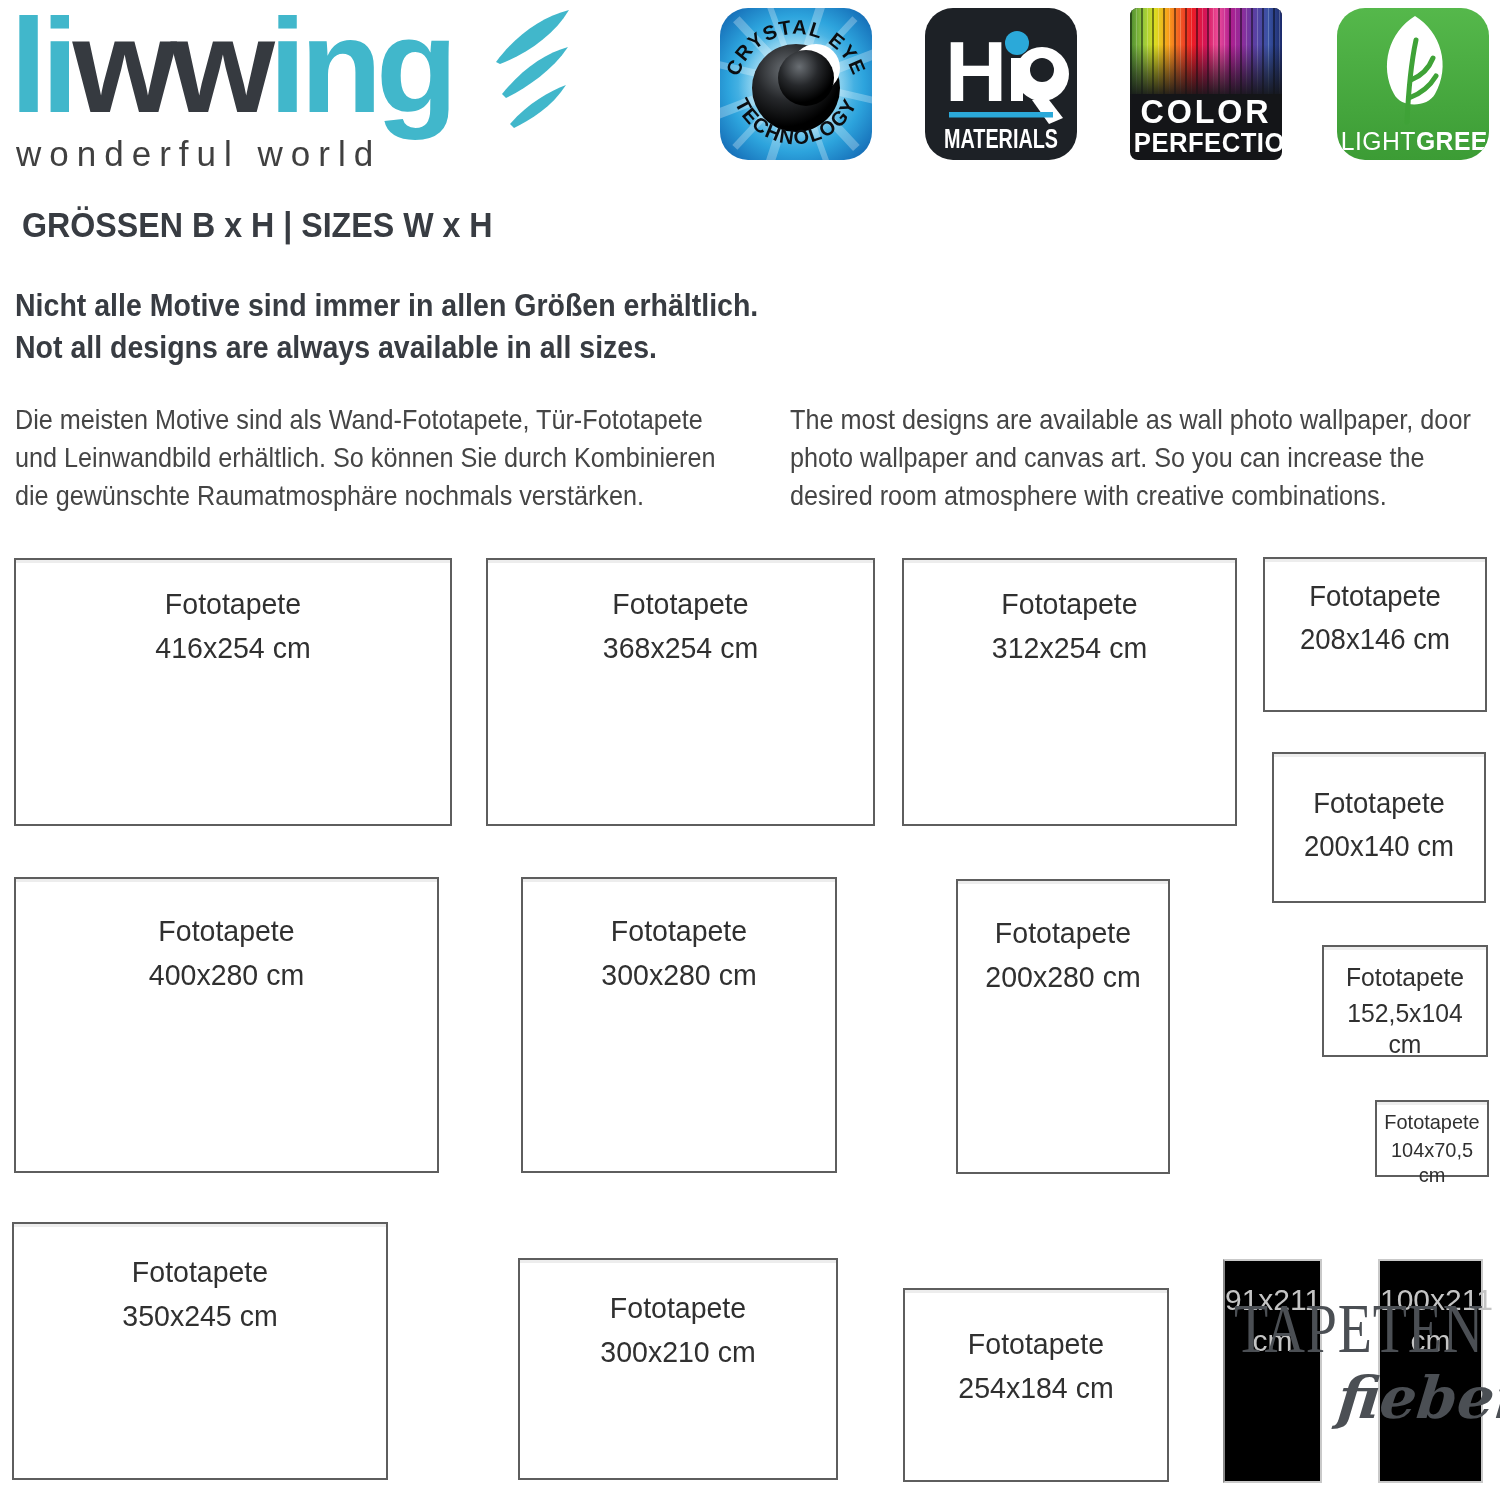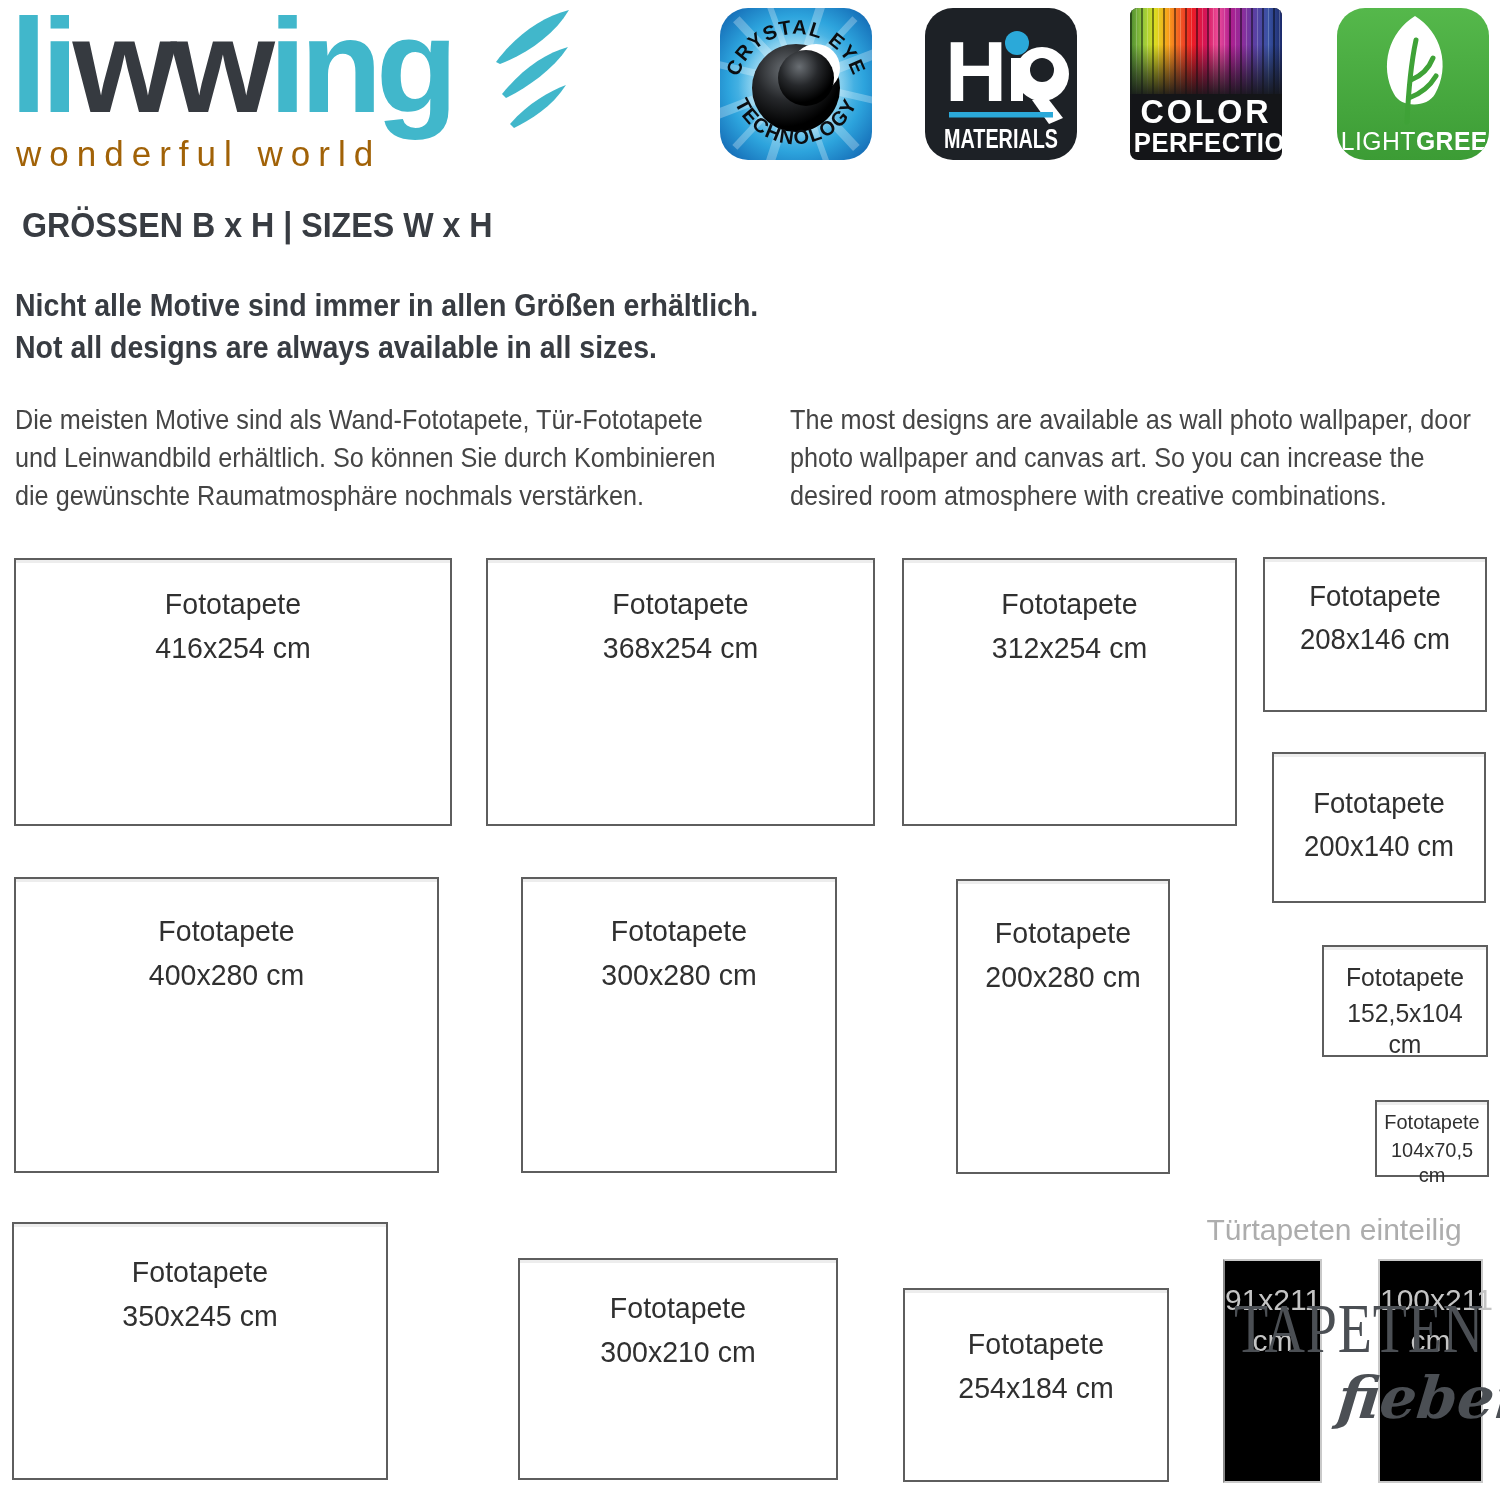--- a/index.html
+++ b/index.html
@@ -4,21 +4,21 @@
 <style>
   html,body{margin:0;padding:0;background:#fff;}
   #stage{position:relative;width:1500px;height:1500px;background:#fff;overflow:hidden;
          font-family:"Liberation Sans", sans-serif;}
   .abs{position:absolute;}
 
   
   #logo-word{left:10px;top:-14px;font-size:134px;font-weight:700;letter-spacing:-6px;line-height:1.2;white-space:nowrap;}
   .lg-teal{color:#41b7cb;}
   .lg-dark{color:#363a40;}
-  #logo-tagline{left:16px;top:134px;font-size:35px;letter-spacing:8px;color:#a16207;font-weight:400;}
+  #logo-tagline{left:16px;top:134px;font-size:35px;letter-spacing:8px;color:#404040;font-weight:400;}
 
   
   .cond{transform:scaleX(.92);transform-origin:left top;}
   #main-heading{left:22px;top:205px;font-size:35px;font-weight:800;color:#383c42;white-space:nowrap;}
   .notice-line{left:15px;font-size:31px;font-weight:800;color:#383c42;white-space:nowrap;}
   .para-line{font-size:28px;color:#454545;white-space:nowrap;transform:scaleX(.9);transform-origin:left top;}
 
   
   .sbox{position:absolute;box-sizing:border-box;border:2px solid #5e5e5e;background:#fff;
         text-align:center;color:#303030;box-shadow:inset 0 3px 0 rgba(0,0,0,.07);}
@@ -247,21 +247,20 @@
     <div class="dm">300x210 cm</div>
       </div>
   </div>
   <div class="sbox f30" style="left:903px;top:1288px;width:266px;height:194px;padding-top:36px;">
     <div class="btxt">
         <div class="nm">Fototapete</div>
     <div class="dm">254x184 cm</div>
       </div>
   </div>
 
-  <div class="abs" id="door-title">Türtapeten einteilig</div>
 
   <div class="door door-left-accent" style="left:1223px;top:1259px;width:99px;height:224px;">
     <div class="dsz">91x211</div>
     <div class="dun">cm</div>
   </div>
   <div class="door" style="left:1378px;top:1259px;width:105px;height:224px;">
     <div class="dsz">100x211</div>
     <div class="dun">cm</div>
   </div>
 

